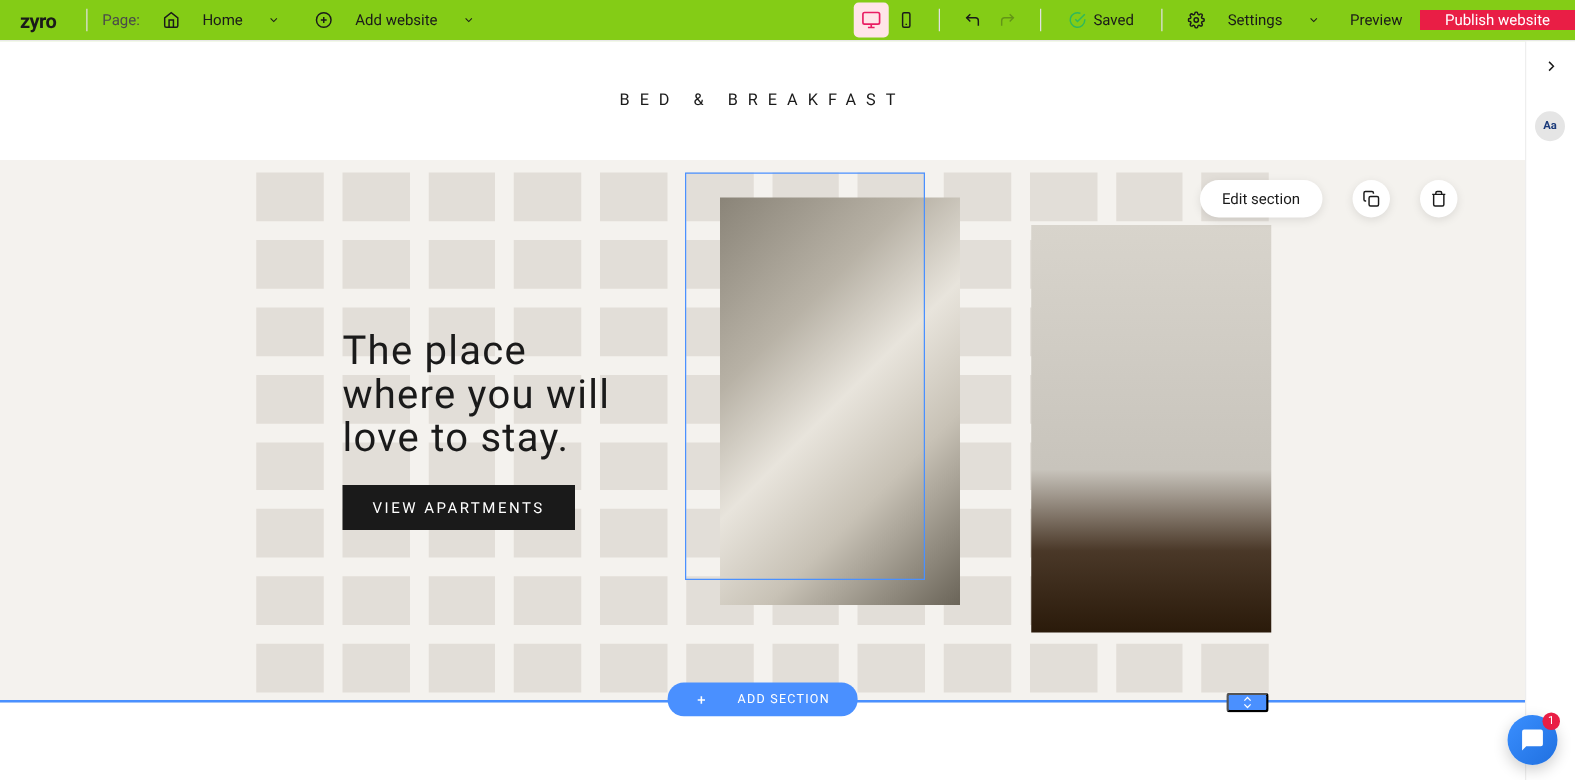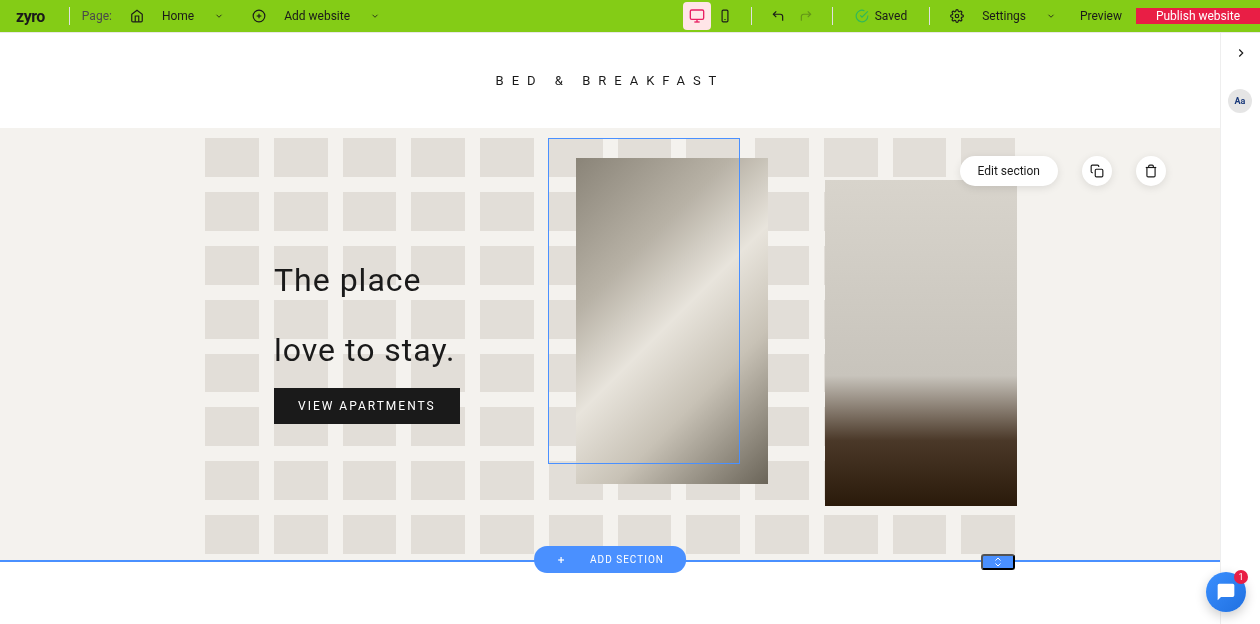--- a/index.html
+++ b/index.html
@@ -22,21 +22,21 @@
 .site-title{font-size:13px;letter-spacing:8px;color:#1a1a1a;font-weight:400}
 .hero{position:relative;background:#f4f2ee;height:434px}
 .grid-overlay{position:absolute;top:10px;left:205px;right:205px;bottom:8px;display:grid;grid-template-columns:repeat(12,1fr);grid-template-rows:repeat(8,1fr);gap:15px}
 .grid-cell{background:#e2ded8}
 .hero-text{position:absolute;left:274px;top:135px;z-index:5}
 .hero-heading{font-family:Georgia,serif;font-size:32px;line-height:1.1;color:#1a1a1a;font-weight:400;letter-spacing:1px}
 .hero-cta{position:absolute;left:274px;top:260px;background:#1a1a1a;color:#fff;font-size:12px;letter-spacing:2px;padding:11px 24px;border:none;cursor:pointer;z-index:5}
 .img1-wrap{position:absolute;left:548px;top:10px;width:192px;height:326px;border:1px solid #4a90ff;z-index:6}
 .img1{position:absolute;left:576px;top:30px;width:192px;height:326px;background:linear-gradient(135deg,#8a8478 0%,#b8b2a6 30%,#e8e4dc 50%,#c8c2b6 70%,#6a6458 100%);z-index:5}
 .img2{position:absolute;left:825px;top:52px;width:192px;height:326px;background:linear-gradient(180deg,#d8d4cc 0%,#c8c4bc 60%,#4a3828 80%,#2a1a0a 100%);z-index:5}
-.section-toolbar{position:absolute;right:54px;top:28px;display:flex;gap:24px;z-index:10}
+.section-toolbar{position:absolute;right:54px;top:16px;display:flex;gap:24px;z-index:10}
 .edit-section-btn{background:#fff;border-radius:18px;padding:7px 18px;font-size:12px;color:#1a1a1a;border:none;cursor:pointer;box-shadow:0 2px 8px rgba(0,0,0,0.1)}
 .round-btn{width:30px;height:30px;background:#fff;border-radius:50%;display:flex;align-items:center;justify-content:center;cursor:pointer;border:none;box-shadow:0 2px 8px rgba(0,0,0,0.1)}
 .section-divider{position:absolute;left:0;right:0;height:2px;background:#4a90ff;bottom:0;z-index:8}
 .add-section-pill{position:absolute;left:50%;transform:translateX(-50%);bottom:-11px;background:#4a90ff;color:#fff;font-size:10px;letter-spacing:1px;padding:8px 22px;border-radius:13px;border:none;cursor:pointer;z-index:9;display:flex;align-items:center;gap:24px}
 .resize-handle{position:absolute;right:205px;bottom:-8px;width:34px;height:16px;background:#4a90ff;border-radius:3px;display:flex;align-items:center;justify-content:center;cursor:ns-resize;z-index:9}
 .right-rail{position:absolute;top:33px;right:0;width:40px;height:calc(100% - 33px);background:#fff;border-left:1px solid #eee}
 .rail-toggle{width:40px;height:40px;display:flex;align-items:center;justify-content:center;cursor:pointer;border:none;background:none}
 .aa-badge{position:absolute;top:56px;right:8px;width:24px;height:24px;background:#e5e5e5;border-radius:50%;display:flex;align-items:center;justify-content:center;font-size:9px;font-weight:700;color:#1a3a7a;cursor:pointer;border:none}
 .chat-fab{position:absolute;bottom:12px;right:14px;width:40px;height:40px;background:linear-gradient(135deg,#3a8fff,#2070e0);border-radius:50%;display:flex;align-items:center;justify-content:center;cursor:pointer;border:none;box-shadow:0 4px 12px rgba(0,0,0,0.2)}
 .chat-badge{position:absolute;top:-2px;right:-2px;width:14px;height:14px;background:#e91e45;color:#fff;border-radius:50%;font-size:9px;display:flex;align-items:center;justify-content:center}
@@ -238,21 +238,21 @@
         <div class="grid-cell"></div>
         <div class="grid-cell"></div>
         <div class="grid-cell"></div>
         <div class="grid-cell"></div>
         <div class="grid-cell"></div>
     </div>
 
     <div class="hero-text">
       <h1 class="hero-heading">
         <span>The place</span><br>
-        <br>
+        <span>where you will</span><br>
         <span>love to stay.</span>
       </h1>
     </div>
     <button class="hero-cta">VIEW APARTMENTS</button>
 
     <div class="img1-wrap"></div>
     <div class="img1"></div>
     <div class="img2"></div>
 
     <div class="section-toolbar">

